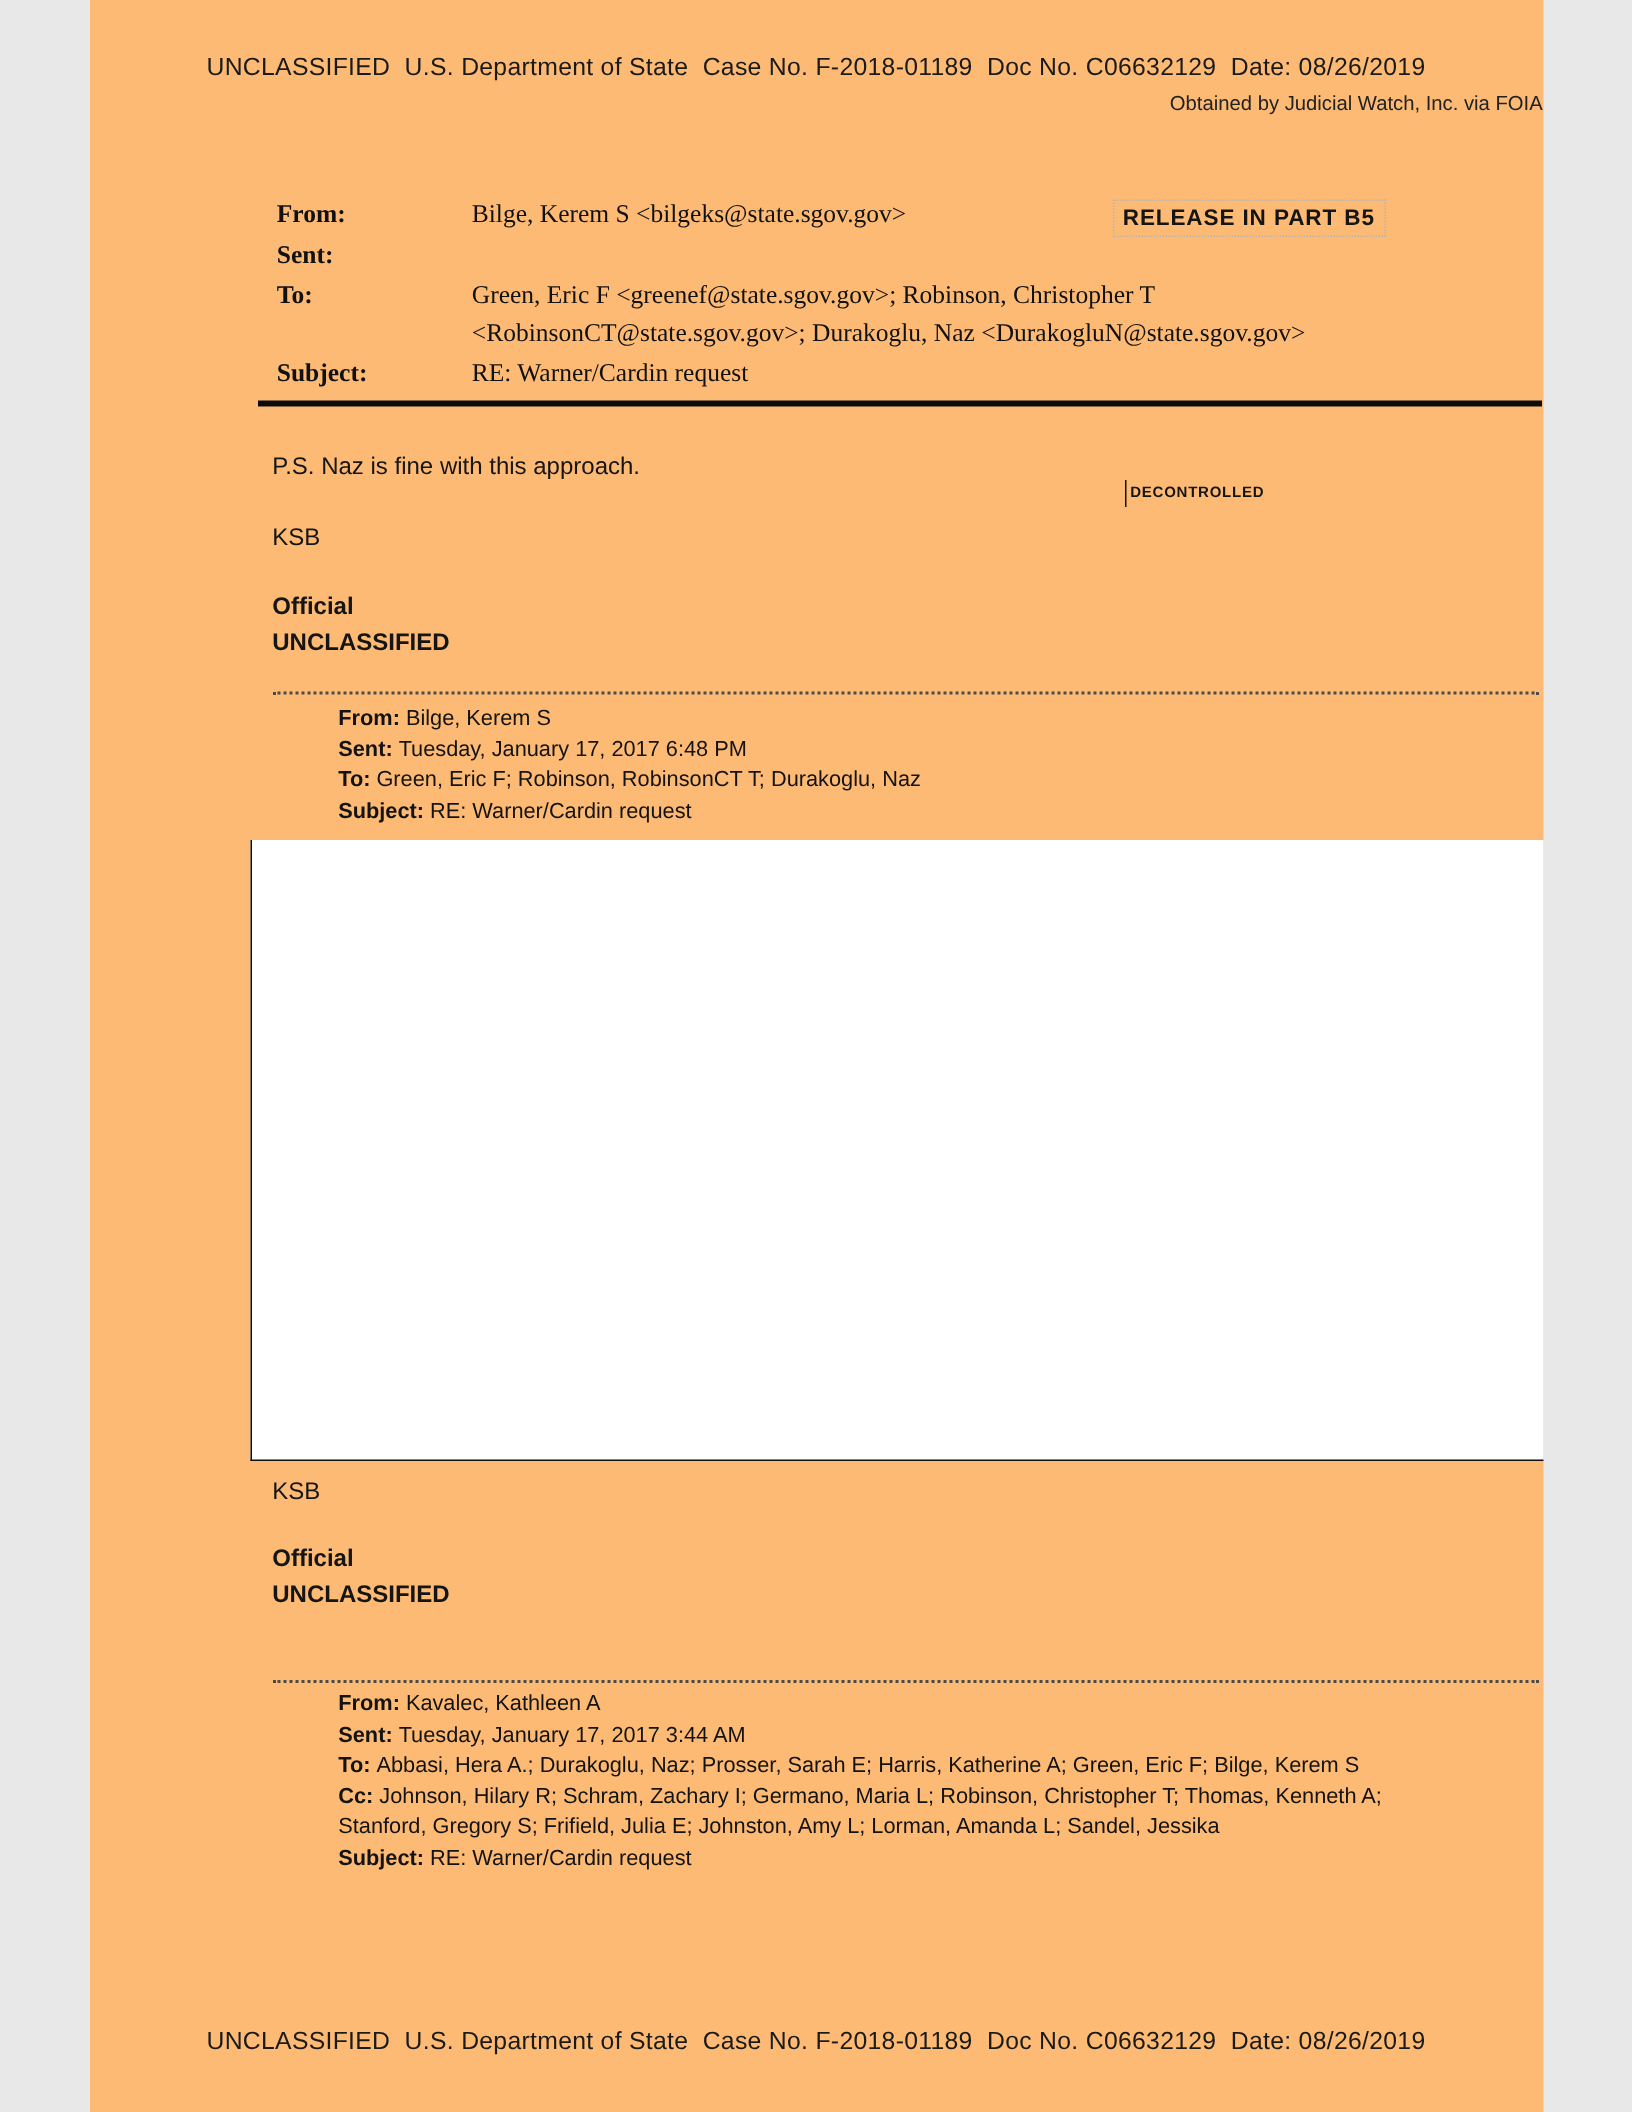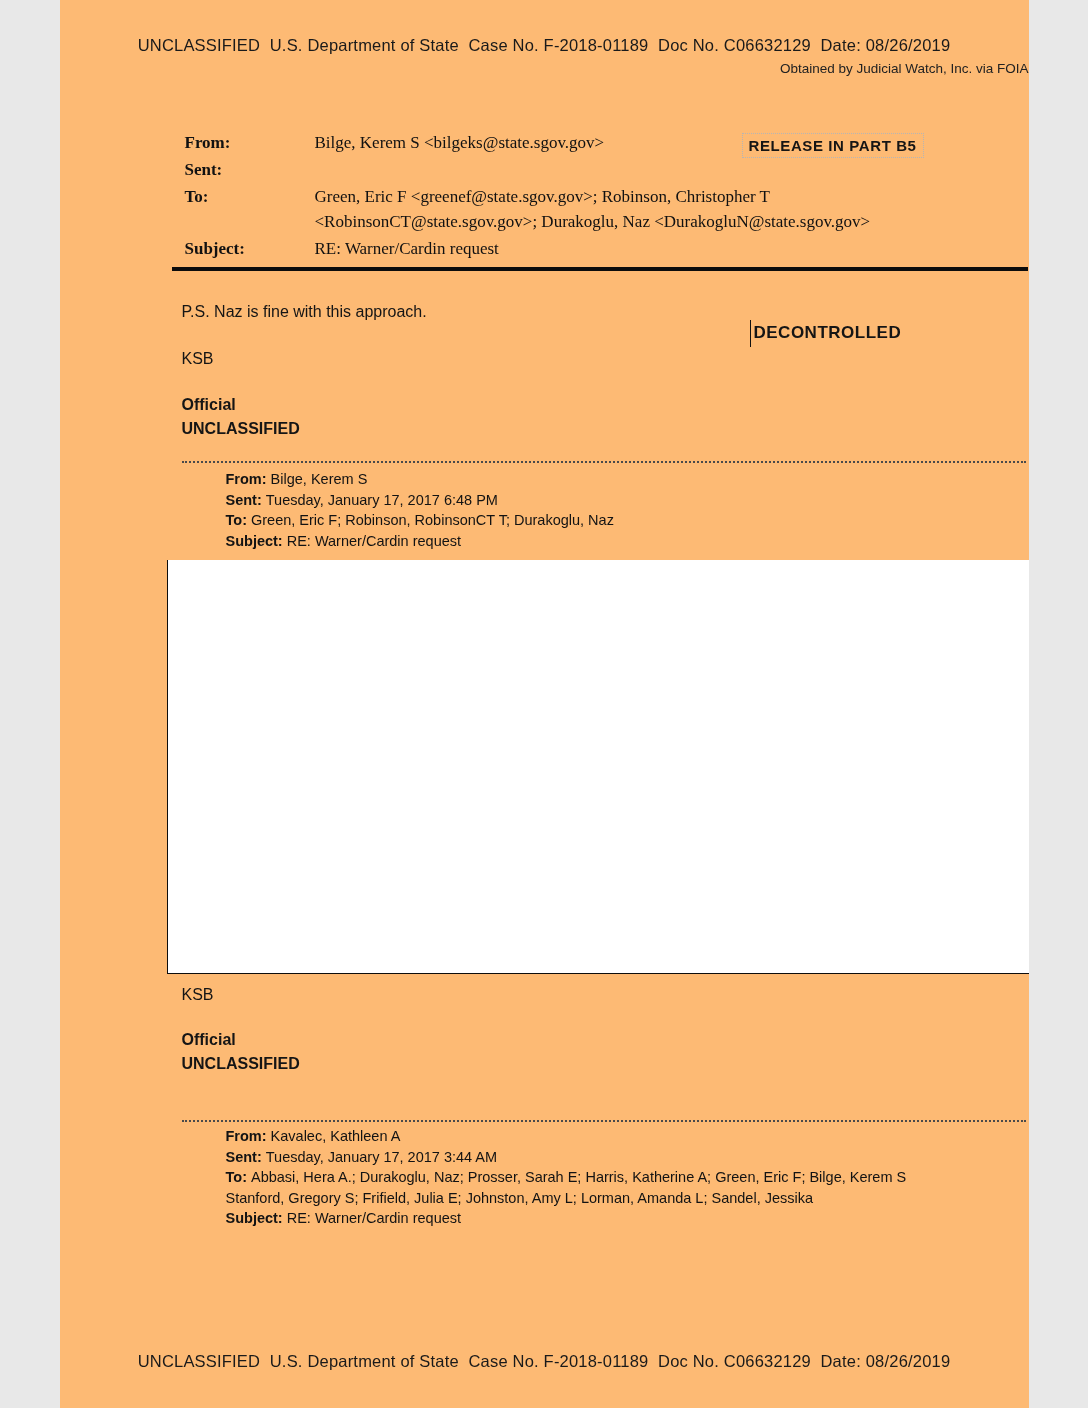--- a/index.html
+++ b/index.html
@@ -61,21 +61,21 @@
   .bodyline{
     position:absolute;left:122px;
     font-family:"Liberation Sans","DejaVu Sans",sans-serif;
     font-size:16px;color:#151515;
   }
   .b-bold{font-weight:bold;}
 
   .decontrolled-stamp{
     position:absolute;left:690px;top:320px;
     font-family:"Liberation Sans","DejaVu Sans",sans-serif;
-    font-size:17px;font-weight:bold;color:#151515;
+    font-size:10px;font-weight:bold;color:#151515;
     letter-spacing:0.5px;
     border-left:1.5px solid #111;
     padding:3px 2px 4px 3px;
   }
 
   .dotted-divider{
     position:absolute;left:122px;width:844px;height:0;
     border-top:2px dotted #4a4a4a;
   }
   .dotted-divider.d1{top:461px;}
@@ -158,19 +158,20 @@
   <div class="bodyline" style="top:986px;">KSB</div>
   <div class="bodyline b-bold" style="top:1031px;">Official</div>
   <div class="bodyline b-bold" style="top:1055px;">UNCLASSIFIED</div>
 
   <div class="dotted-divider d2"></div>
 
   <div class="email-sans email3">
     <div><span class="lbl">From:</span><span>Kavalec, Kathleen A</span></div>
     <div><span class="lbl">Sent:</span><span>Tuesday, January 17, 2017 3:44 AM</span></div>
     <div><span class="lbl">To:</span><span>Abbasi, Hera A.; Durakoglu, Naz; Prosser, Sarah E; Harris, Katherine A; Green, Eric F; Bilge, Kerem S</span></div>
+    <div><span class="lbl">Cc:</span><span>Johnson, Hilary R; Schram, Zachary I; Germano, Maria L; Robinson, Christopher T; Thomas, Kenneth A;</span></div>
     <div><span>Stanford, Gregory S; Frifield, Julia E; Johnston, Amy L; Lorman, Amanda L; Sandel, Jessika</span></div>
     <div><span class="lbl">Subject:</span><span>RE: Warner/Cardin request</span></div>
   </div>
 
   <div class="doc-banner bottom">UNCLASSIFIED  U.S. Department of State  Case No. F-2018-01189  Doc No. C06632129  Date: 08/26/2019</div>
 
 </div>
 
 </body></html>

